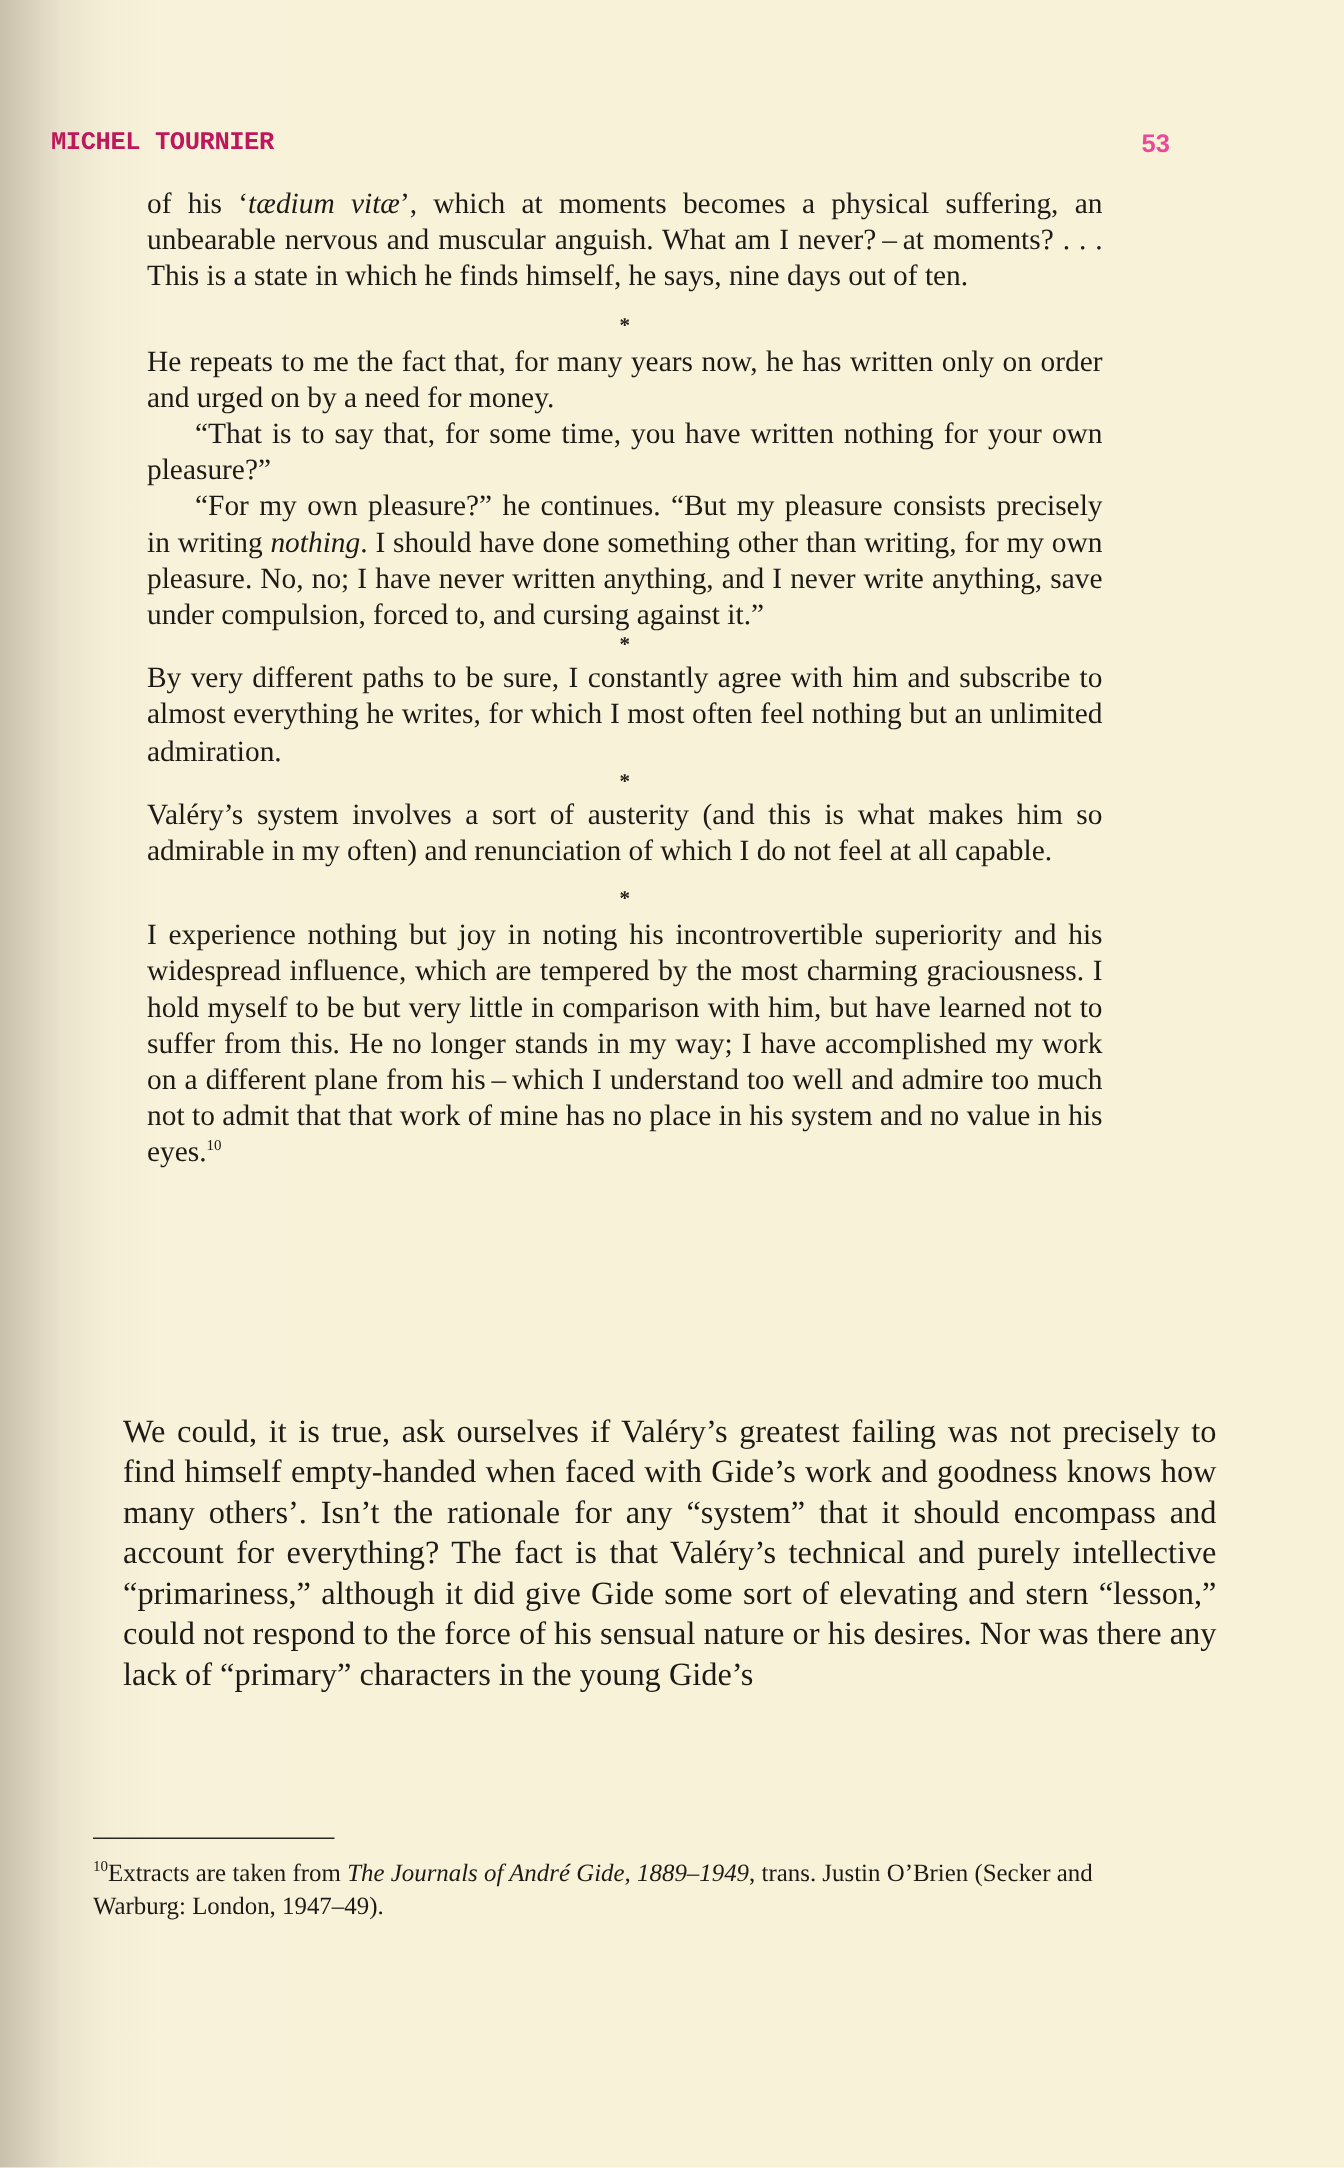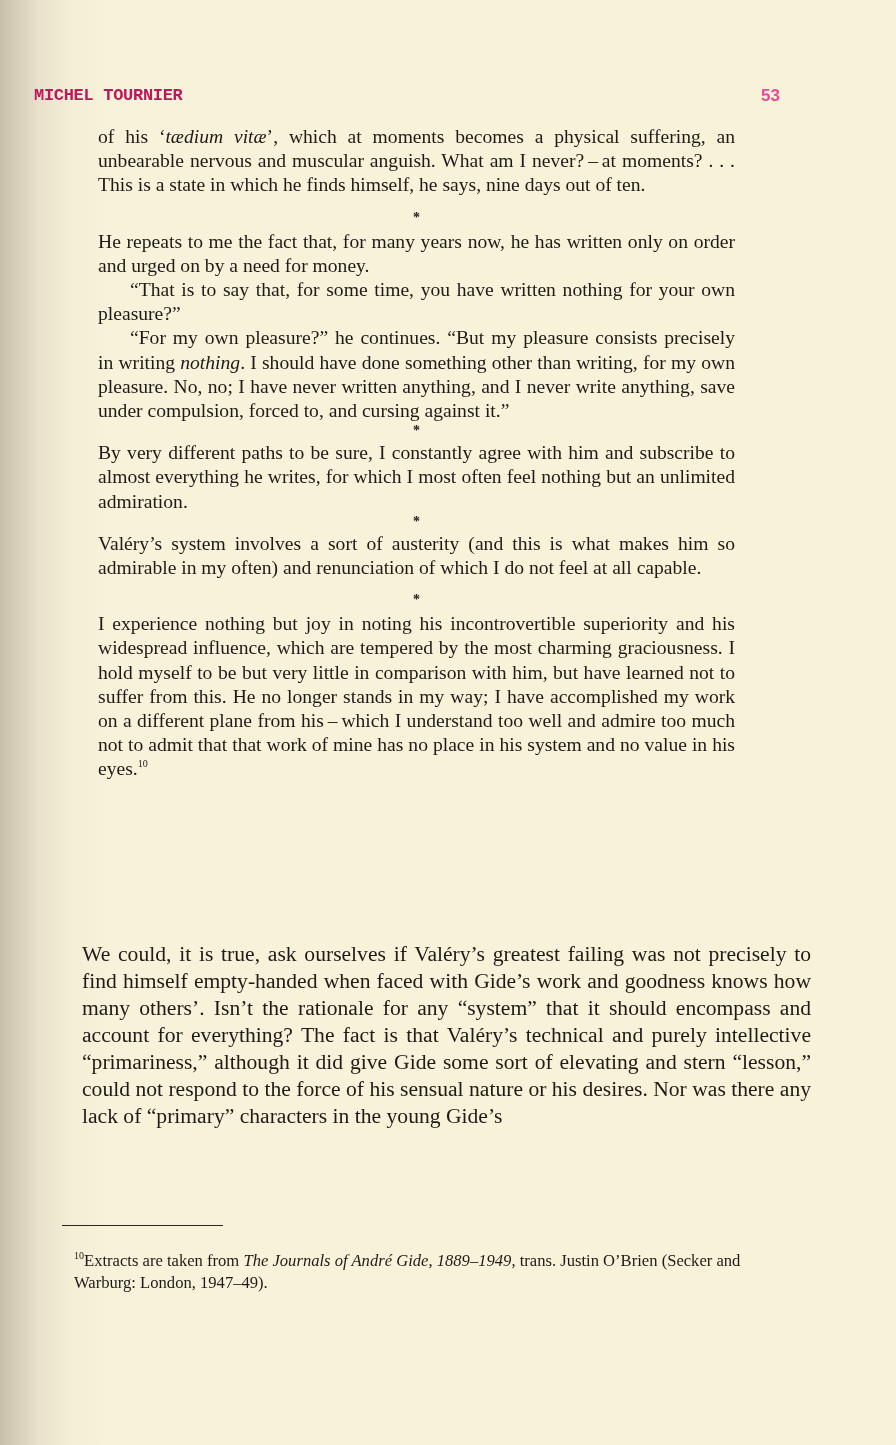--- a/index.html
+++ b/index.html
@@ -98,21 +98,21 @@
       background: #2a2620;
     }
     .footnote {
       position: absolute;
       left: 62px;
       top: 1238px;
       width: 729px;
       font-size: 16.6px;
       line-height: 22px;
     }
-    .footnote p { margin: 12px; }
+    .footnote p { margin: 0; }
     sup {
       font-size: 10px;
       line-height: 0;
       vertical-align: super;
     }
     em { font-style: italic; }
   </style>
 </head>
 <body>
 

